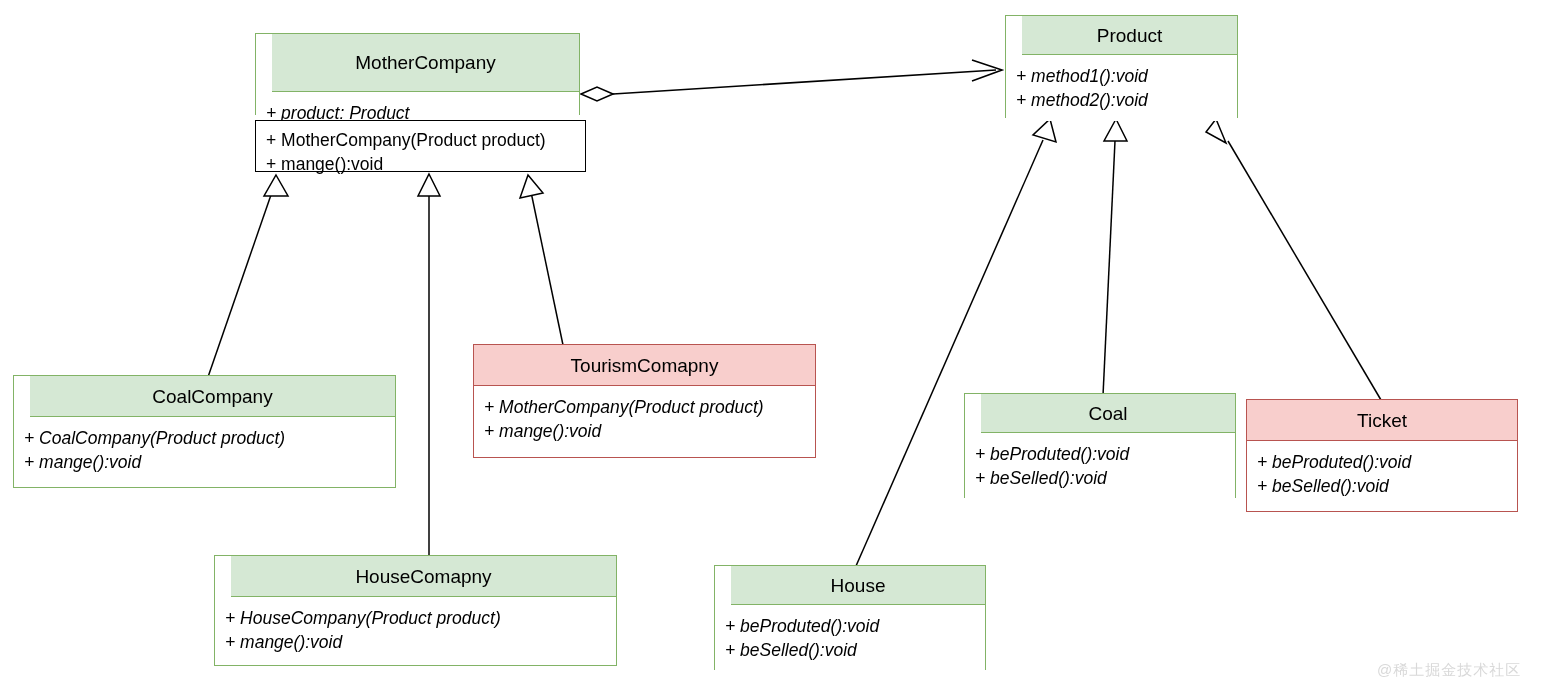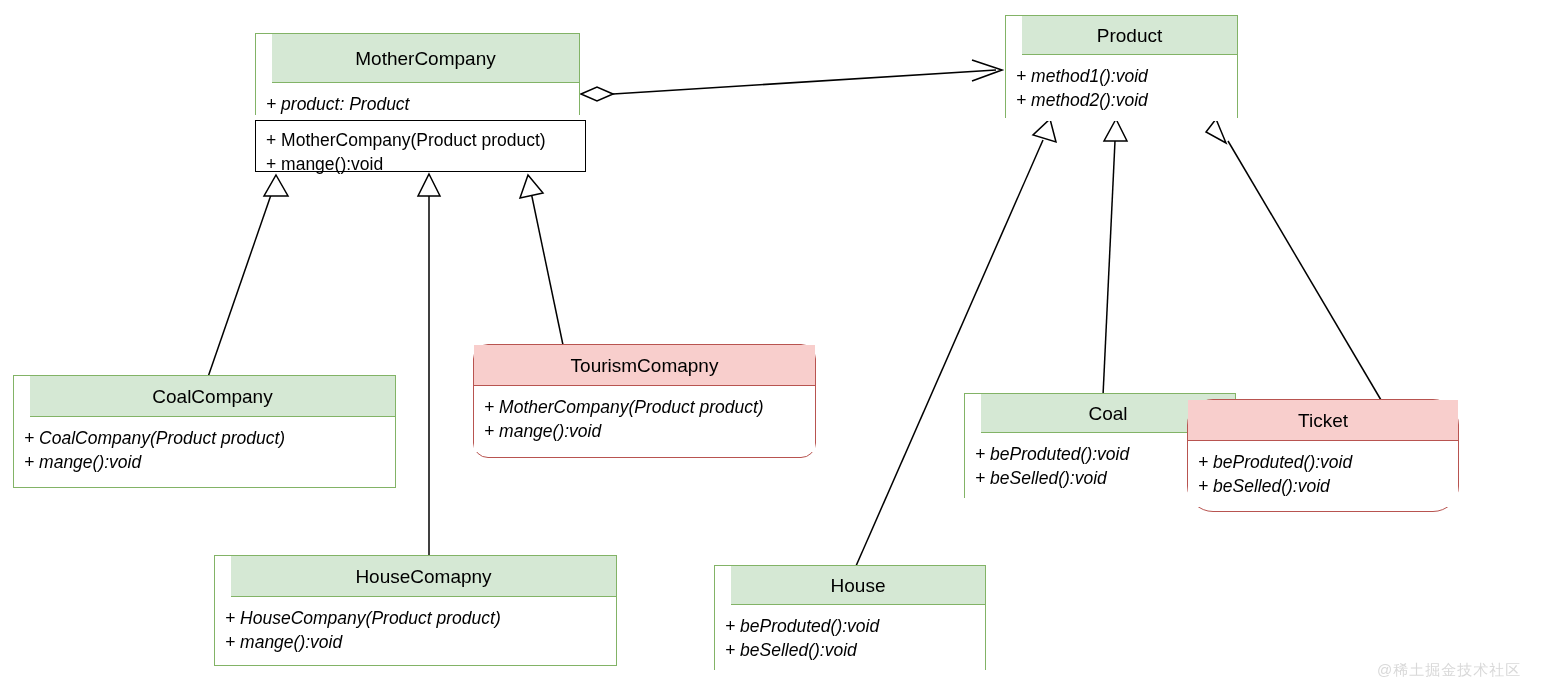--- a/index.html
+++ b/index.html
@@ -130,21 +130,21 @@
       <polygon points="1116,119 1127,141 1104,141" fill="#ffffff" stroke="#000000" stroke-width="1.5"></polygon>
     </g>
 
     <g>
       <line x1="1381" y1="400" x2="1228" y2="141" stroke="#000000" stroke-width="1.5"></line>
       <polygon points="1216,119 1226,143 1206,132" fill="#ffffff" stroke="#000000" stroke-width="1.5"></polygon>
     </g>
   </svg>
 
   <div class="uml-class theme-green" style="left:255px; top:33px; width:325px; height:82px;">
-    <div class="hdr" style="height:49px;">MotherCompany</div>
+    <div class="hdr" style="height:58px;">MotherCompany</div>
     <div class="body">
       <div class="mrow">+ product: Product</div>
     </div>
   </div>
 
   <div class="ops-box" style="left:255px; top:120px; width:331px; height:52px;">
     <div class="mrow">+ MotherCompany(Product product)</div>
     <div class="mrow">+ mange():void</div>
   </div>
 
@@ -157,21 +157,21 @@
   </div>
 
   <div class="uml-class theme-green" style="left:13px; top:375px; width:383px; height:113px;">
     <div class="hdr" style="height:41px;">CoalCompany</div>
     <div class="body">
       <div class="mrow">+ CoalCompany(Product product)</div>
       <div class="mrow">+ mange():void</div>
     </div>
   </div>
 
-  <div class="uml-class theme-pink" style="left:473px; top:344px; width:343px; height:114px;border-radius:15px;">
+  <div class="uml-class theme-pink" style="left:473px; top:344px; width:343px; height:114px;">
     <div class="hdr" style="height:41px;">TourismComapny</div>
     <div class="body">
       <div class="mrow">+ MotherCompany(Product product)</div>
       <div class="mrow">+ mange():void</div>
     </div>
   </div>
 
   <div class="uml-class theme-green" style="left:214px; top:555px; width:403px; height:111px;">
     <div class="hdr" style="height:41px;">HouseComapny</div>
     <div class="body">
@@ -189,21 +189,21 @@
   </div>
 
   <div class="uml-class theme-green" style="left:714px; top:565px; width:272px; height:105px;">
     <div class="hdr" style="height:39px;">House</div>
     <div class="body">
       <div class="mrow">+ beProduted():void</div>
       <div class="mrow">+ beSelled():void</div>
     </div>
   </div>
 
-  <div class="uml-class theme-pink" style="left:1187px; top:399px; width:272px; height:113px;border-radius:26px;">
+  <div class="uml-class theme-pink" style="left:1246px; top:399px; width:272px; height:113px;">
     <div class="hdr" style="height:41px;">Ticket</div>
     <div class="body">
       <div class="mrow">+ beProduted():void</div>
       <div class="mrow">+ beSelled():void</div>
     </div>
   </div>
 
   <div class="watermark" style="left:1377px; top:661px;">@稀土掘金技术社区</div>
 
 </div>

